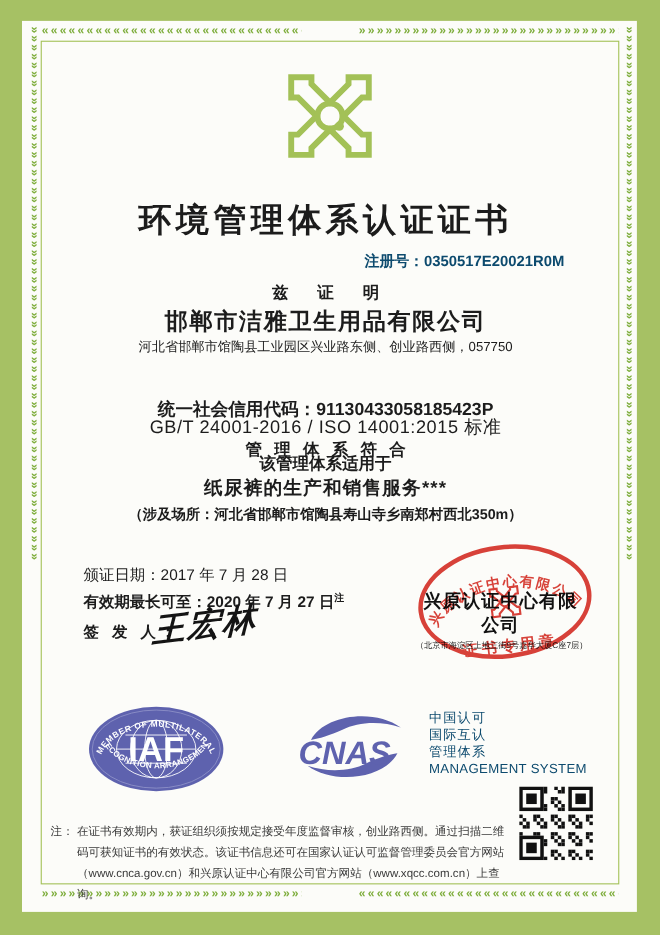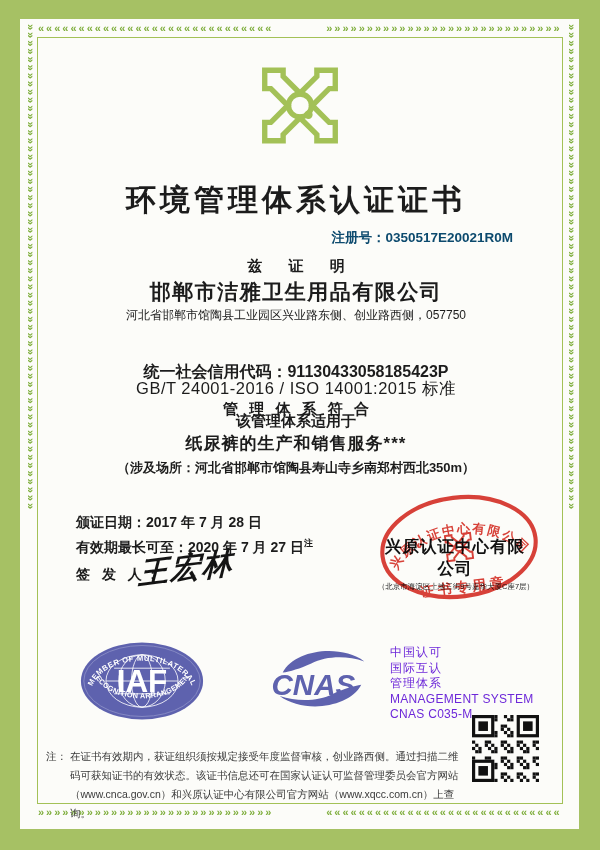--- a/index.html
+++ b/index.html
@@ -27,33 +27,33 @@
   .certify { top:257px; font-size:15px; font-weight:700; word-spacing:22px; }
   .company { top:278px; font-size:21px; font-weight:700; letter-spacing:1.5px; }
   .addr { top:307px; font-size:12px; font-weight:400; }
   .credit { top:330px; font-size:16px; font-weight:700;margin-top:32px; }
   .conform { top:357px; font-size:15px; font-weight:700; word-spacing:7px;margin-top:43px; }
   .standard { top:378px; font-size:16.5px; font-weight:400; letter-spacing:0.5px; }
   .scope-h { top:412px; font-size:15px; font-weight:600; }
   .scope-t { top:432px; font-size:17px; font-weight:700; letter-spacing:1px; }
   .scope-s { top:459px; font-size:13px; font-weight:700; }
 
-  .dateline1 { position:absolute; left:76px; top:514px; font-size:14px; font-weight:700; color:#1c1c1c; }
+  .dateline1 { position:absolute; left:76px; top:514px; font-size:14px; font-weight:400; color:#1c1c1c; }
   .dateline2 { position:absolute; left:76px; top:537px; font-size:14px; font-weight:700; color:#1c1c1c; }
   .dateline2 sup { font-size:9px; }
   .signer { position:absolute; left:76px; top:566px; font-size:14px; font-weight:700; letter-spacing:4px; color:#1c1c1c; }
   .signature { position:absolute; left:138px; top:548px; font-family:"DejaVu Serif", serif; font-style:italic; font-weight:700; font-size:30px; color:#141414; transform:rotate(-7deg) skewX(-8deg); letter-spacing:2px; }
 
   .issuer-name { position:absolute; left:378px; top:536px; width:154px; text-align:center; font-size:16.5px; font-weight:700; letter-spacing:1px; color:#111; }
   .issuer-addr { position:absolute; left:366px; top:582px; width:180px; text-align:center; font-size:7.5px; color:#222; }
   .stamp { position:absolute; left:376px; top:492px; width:166px; height:110px; transform:rotate(-7deg); opacity:.88; mix-blend-mode:multiply; }
 
   .iaf { position:absolute; left:78px; top:640px; width:128px; height:82px; }
   .cnas { position:absolute; left:262px; top:642px; width:120px; height:74px; }
-  .accred { position:absolute; left:390px; top:645px; color:#6d28d9; font-size:12px; line-height:15.5px; letter-spacing:1px; }
+  .accred { position:absolute; left:390px; top:645px; color:#0c4a6e; font-size:12px; line-height:15.5px; letter-spacing:1px; }
   .accred .en { letter-spacing:0.3px; }
   .qr { position:absolute; left:472px; top:715px; width:67px; height:67px; }
 
   .note { position:absolute; left:46px; top:747px; width:422px; display:flex; font-size:10.5px; line-height:19px; color:#3a3a3a; }
   .note .lbl { flex:0 0 24px; }
   .note p { flex:1; }
 </style>
 </head>
 <body>
 
@@ -149,21 +149,20 @@
     <path d="M38 60 C 62 14, 152 4, 198 38 C 162 26, 122 28, 94 42 C 72 52, 52 58, 38 60 Z" fill="#5e62ae"></path>
     <path d="M192 84 C 168 130, 78 140, 32 106 C 68 118, 108 116, 136 102 C 158 92, 178 86, 192 84 Z" fill="#5e62ae"></path>
     <text x="16" y="103" font-size="58" font-weight="bold" font-style="italic" fill="#5e62ae">CNAS</text>
   </svg>
 
   <div class="accred">
     <div>中国认可</div>
     <div>国际互认</div>
     <div>管理体系</div>
     <div class="en">MANAGEMENT SYSTEM</div>
-    <div class="en">CNAS C035-M</div>
   </div>
 
   <svg class="qr" viewBox="0 0 63 63" fill="#111">
     <g>
       <rect x="0" y="0" width="21" height="21"></rect>
         <rect x="3" y="3" width="15" height="15" fill="#fcfcf9"></rect>
         <rect x="6" y="6" width="9" height="9"></rect>
     </g>
     <g>
       <rect x="42" y="0" width="21" height="21"></rect>

